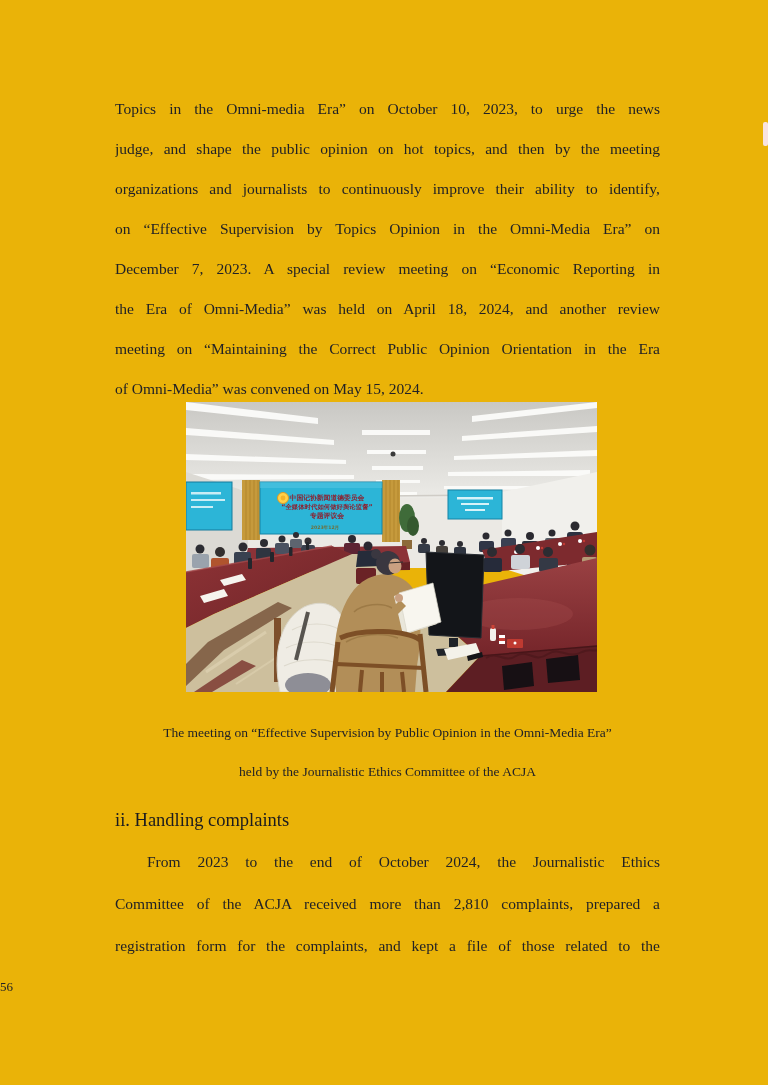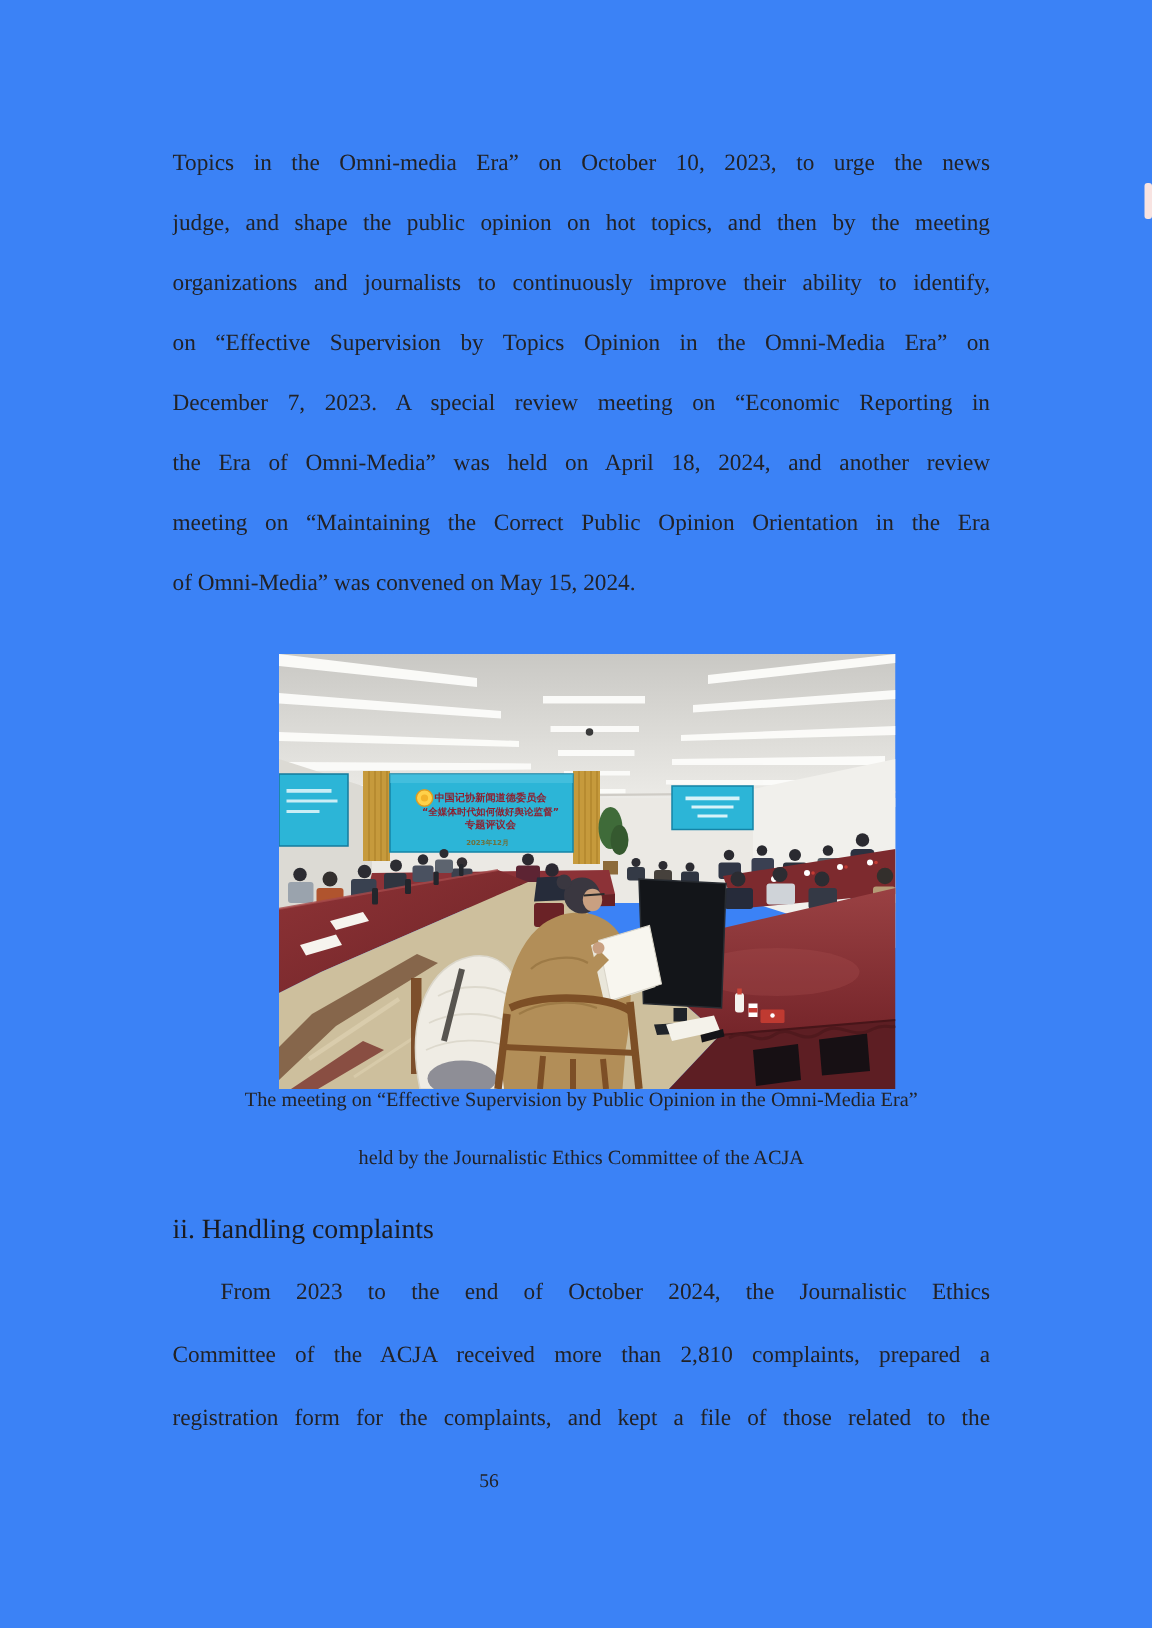--- a/index.html
+++ b/index.html
@@ -1,57 +1,57 @@
 <!DOCTYPE html>
 <html><head>
 <meta charset="utf-8">
 <style>
   html,body{margin:0;padding:0;background:#ffffff;}
   .page{
     position:relative;
     width:768px;height:1085px;
-    background:#3b82f6;
+    background:#eab308;
     font-family:"Liberation Serif", serif;
     color:#222226;
     overflow:hidden;
   }
   .para{position:absolute;left:115px;width:545px;}
   .p1{top:89px;}
   .p2{top:841px;}
   .tl{
     height:40px;line-height:40px;
     font-size:15.5px;
     text-align:justify;
     overflow:hidden;
     white-space:normal;
   }
   .p2 .tl{height:42px;line-height:42px;}
   .tl.j{text-align-last:justify;}
   .tl.last{text-align-last:left;}
   .tl.indent{text-indent:32px;}
   .figure{
-    position:absolute;left:186px;top:436px;
+    position:absolute;left:186px;top:402px;
     width:411px;height:290px;
   }
   .figure svg{display:block;width:411px;height:290px;}
   .caption{
     position:absolute;left:115px;top:713px;width:545px;
     font-weight:normal;font-size:13.5px;text-align:center;
   }
   .caption .cl{height:39px;line-height:39px;overflow:hidden;}
   .heading{
     position:absolute;left:115px;top:799px;width:545px;
     height:42px;line-height:42px;
     font-size:18.5px;font-weight:normal;
     color:#1b1b1f;
   }
   .footer{
     position:absolute;left:0;top:972px;width:652px;
     height:30px;line-height:30px;
-    text-align:center;font-size:13px;
+    text-align:left;font-size:13px;
   }
   .edge-artifact{
     position:absolute;left:763px;top:122px;width:5px;height:24px;
     background:#f8e3e1;border-radius:2px;
   }
 </style>
 </head>
 <body>
 
 <div class="page">

